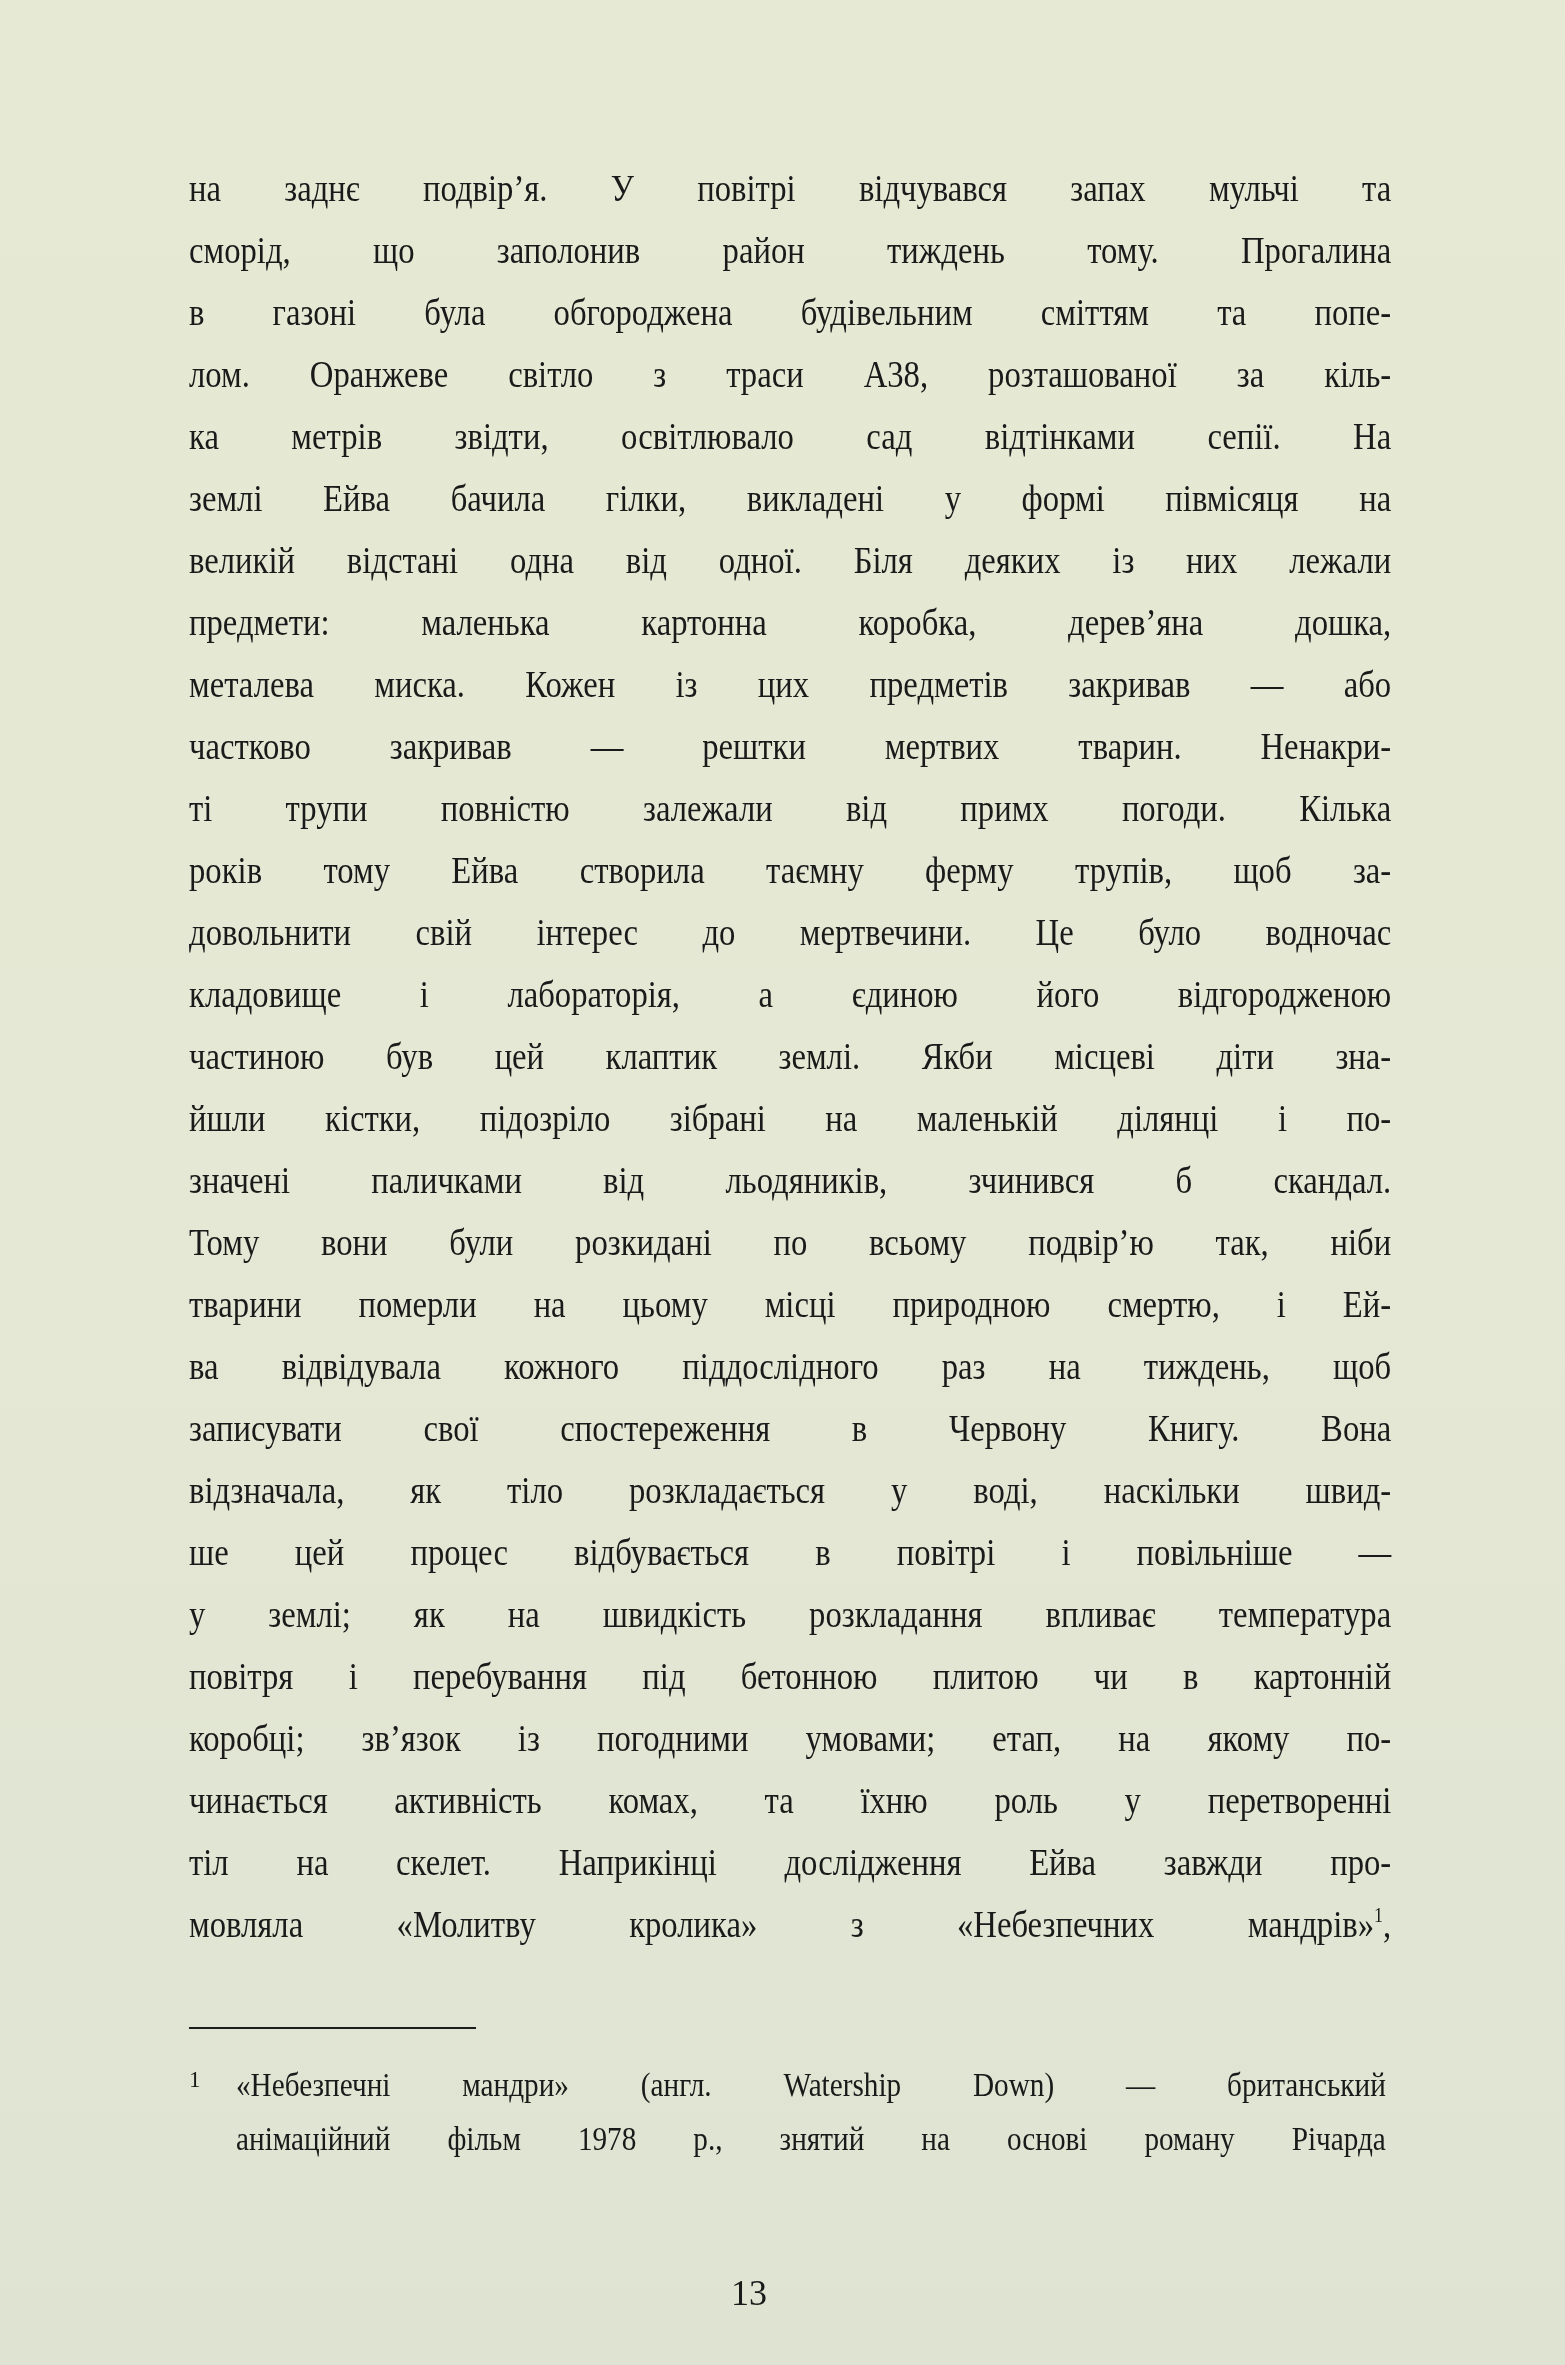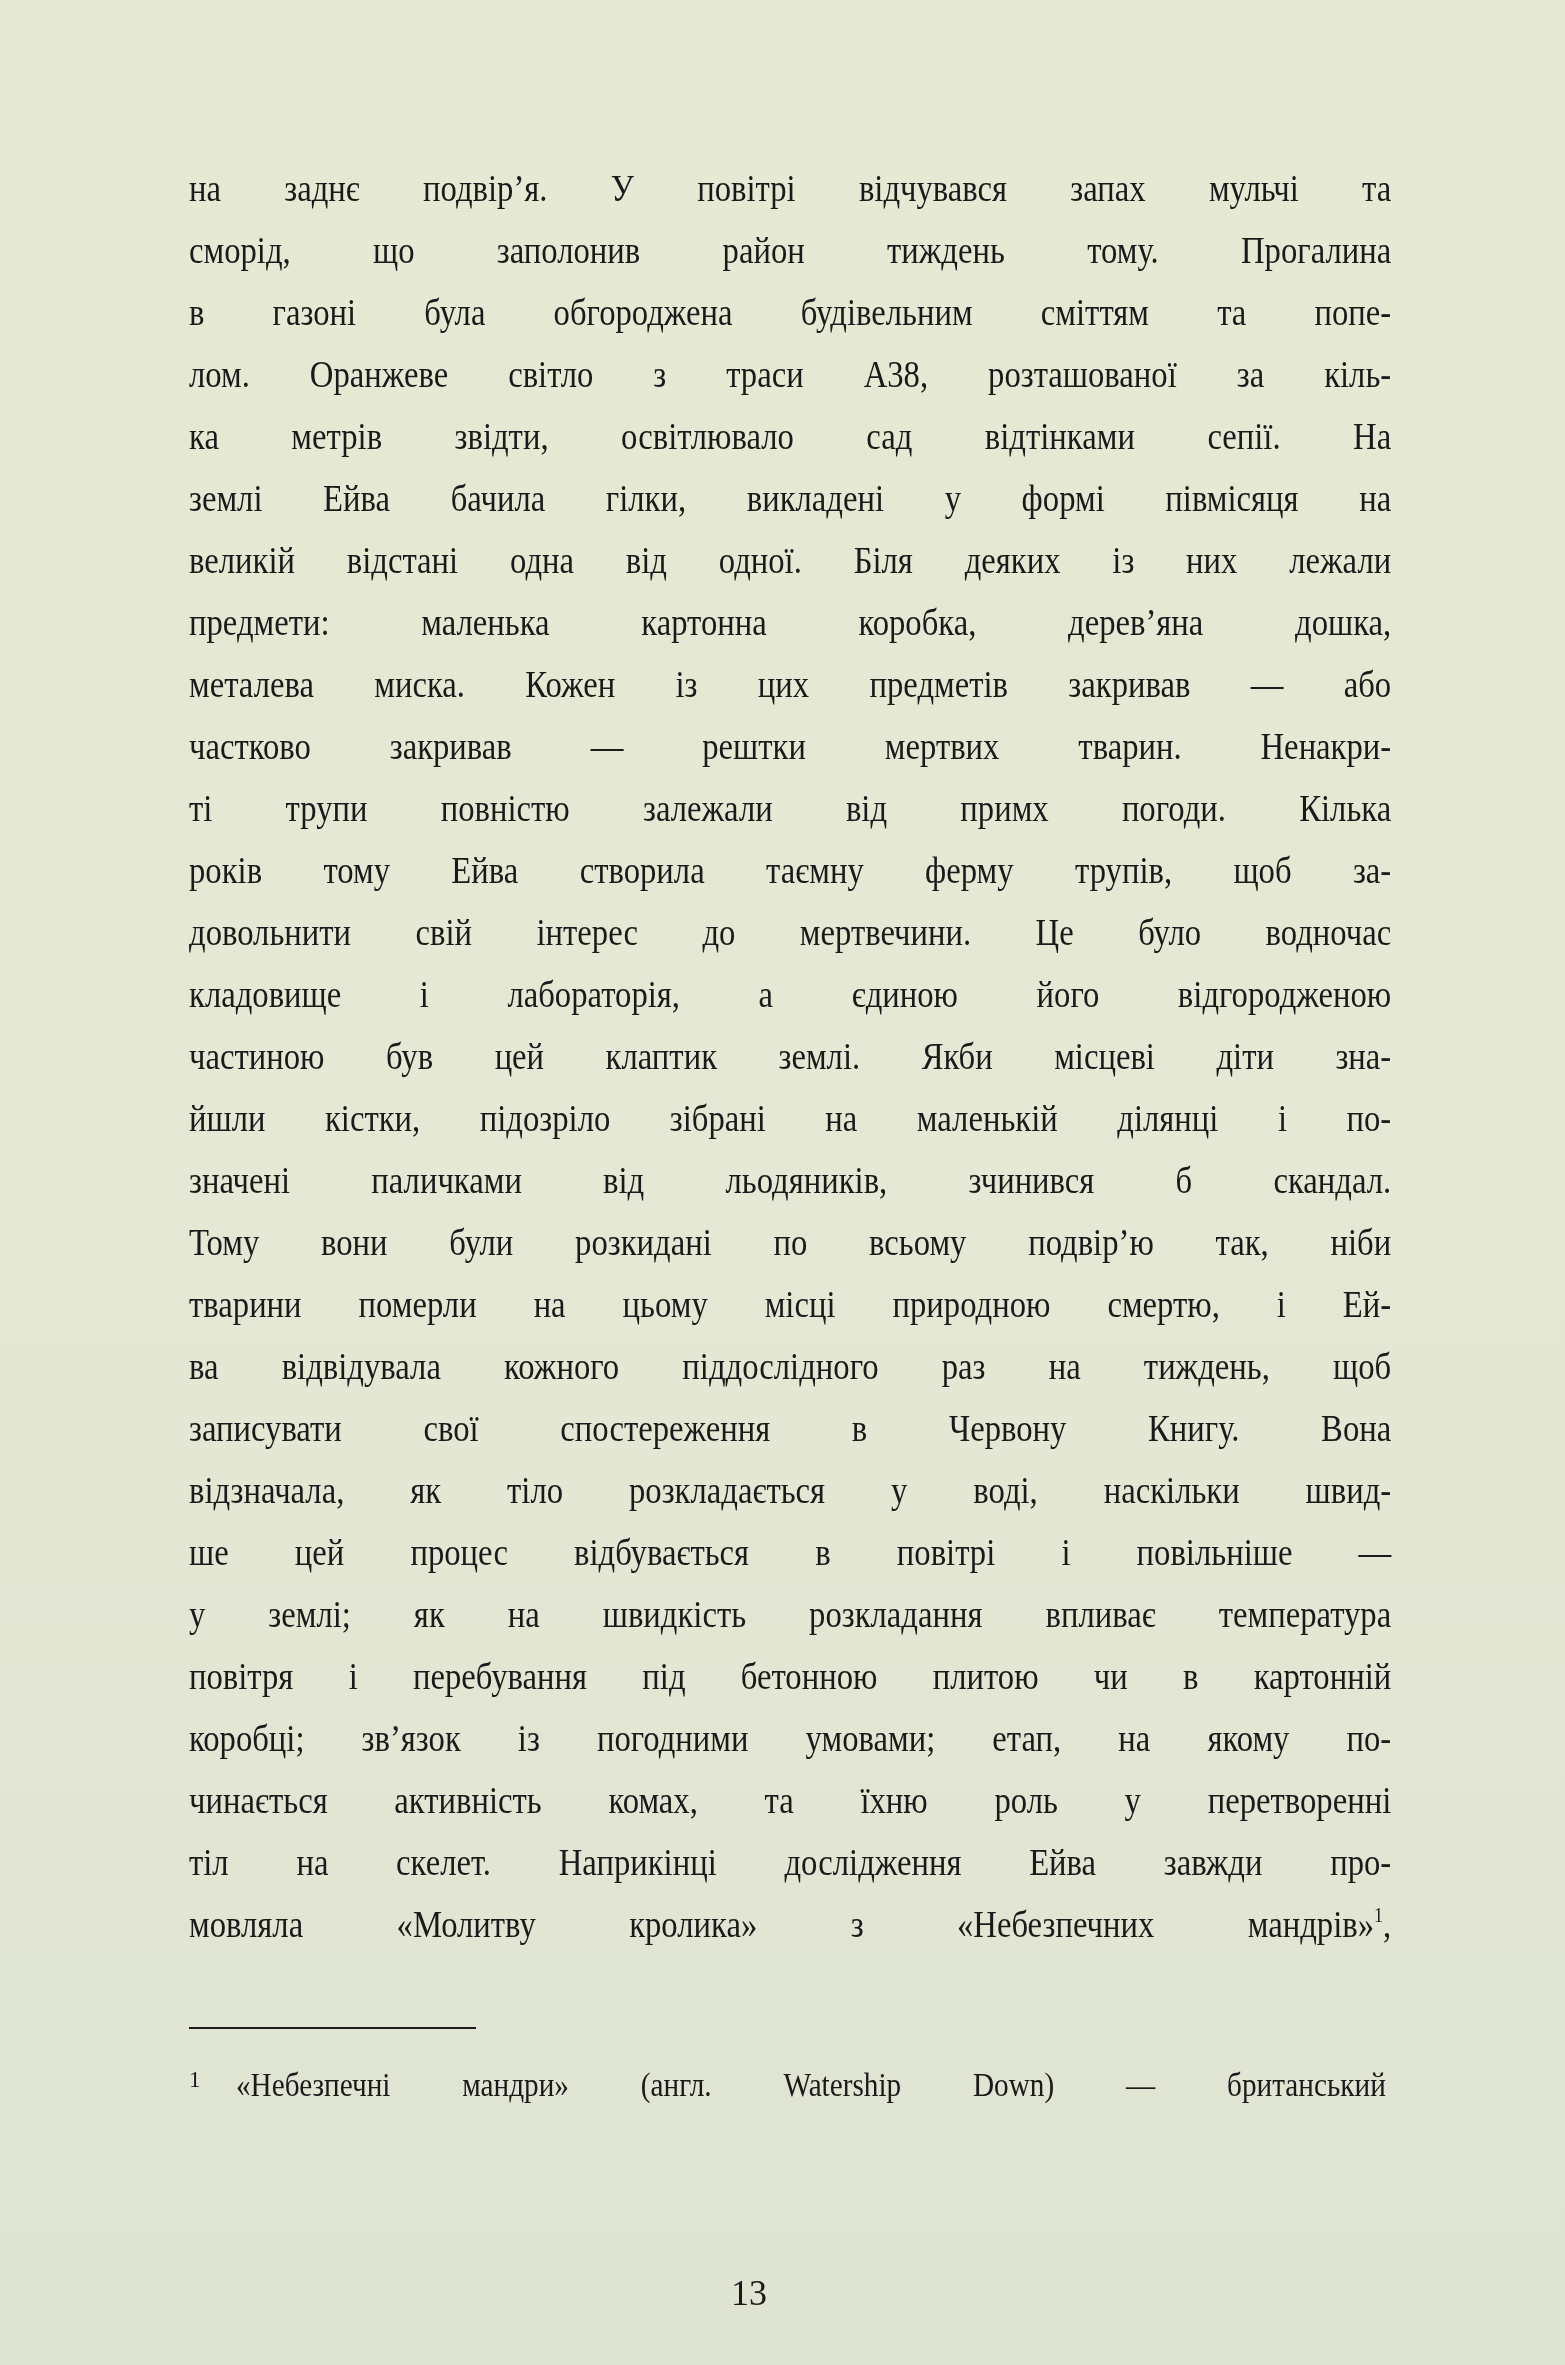--- a/index.html
+++ b/index.html
@@ -143,17 +143,20 @@
     <span class="line last"><span>мовляла «Молитву кролика» з «Небезпечних мандрів»</span><span class="fn-ref">1</span><span>,</span></span>
   </div>
 
   <div class="rule"></div>
 
   <div class="footnote">
     <div class="fn-row">
       <span class="fn-mark">1</span>
       <span class="fn-line" style="left:47px;width:1337px;">«Небезпечні мандри» (англ. Watership Down) — британський</span>
     </div>
+    <div class="fn-row">
+      <span class="fn-line" style="left:47px;width:1337px;">анімаційний фільм 1978 р., знятий на основі роману Річарда</span>
+    </div>
   </div>
 
   <div class="page-number">13</div>
 </div>
 
 
 </body></html>

